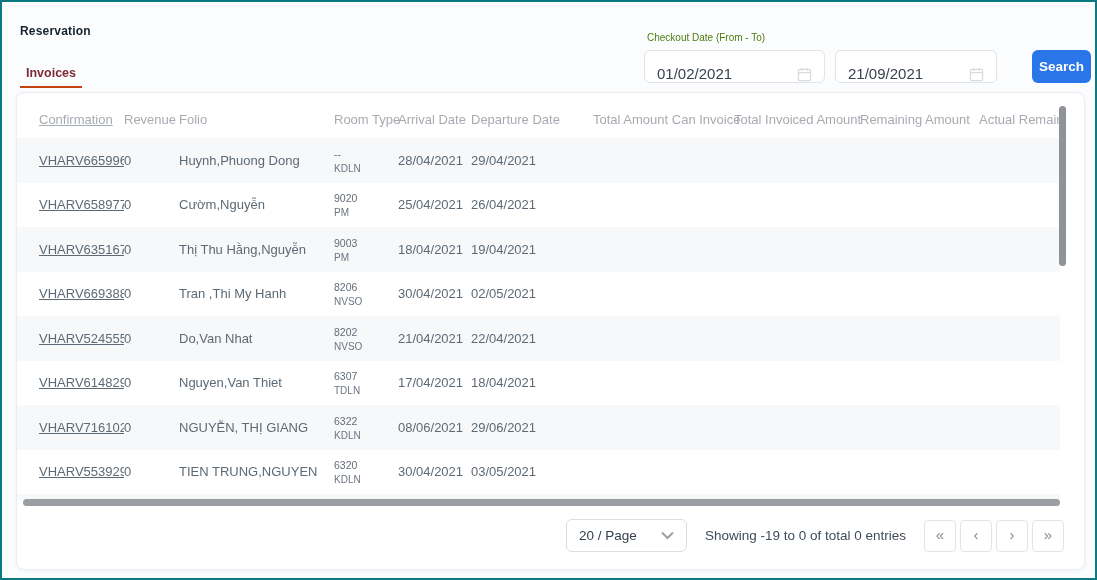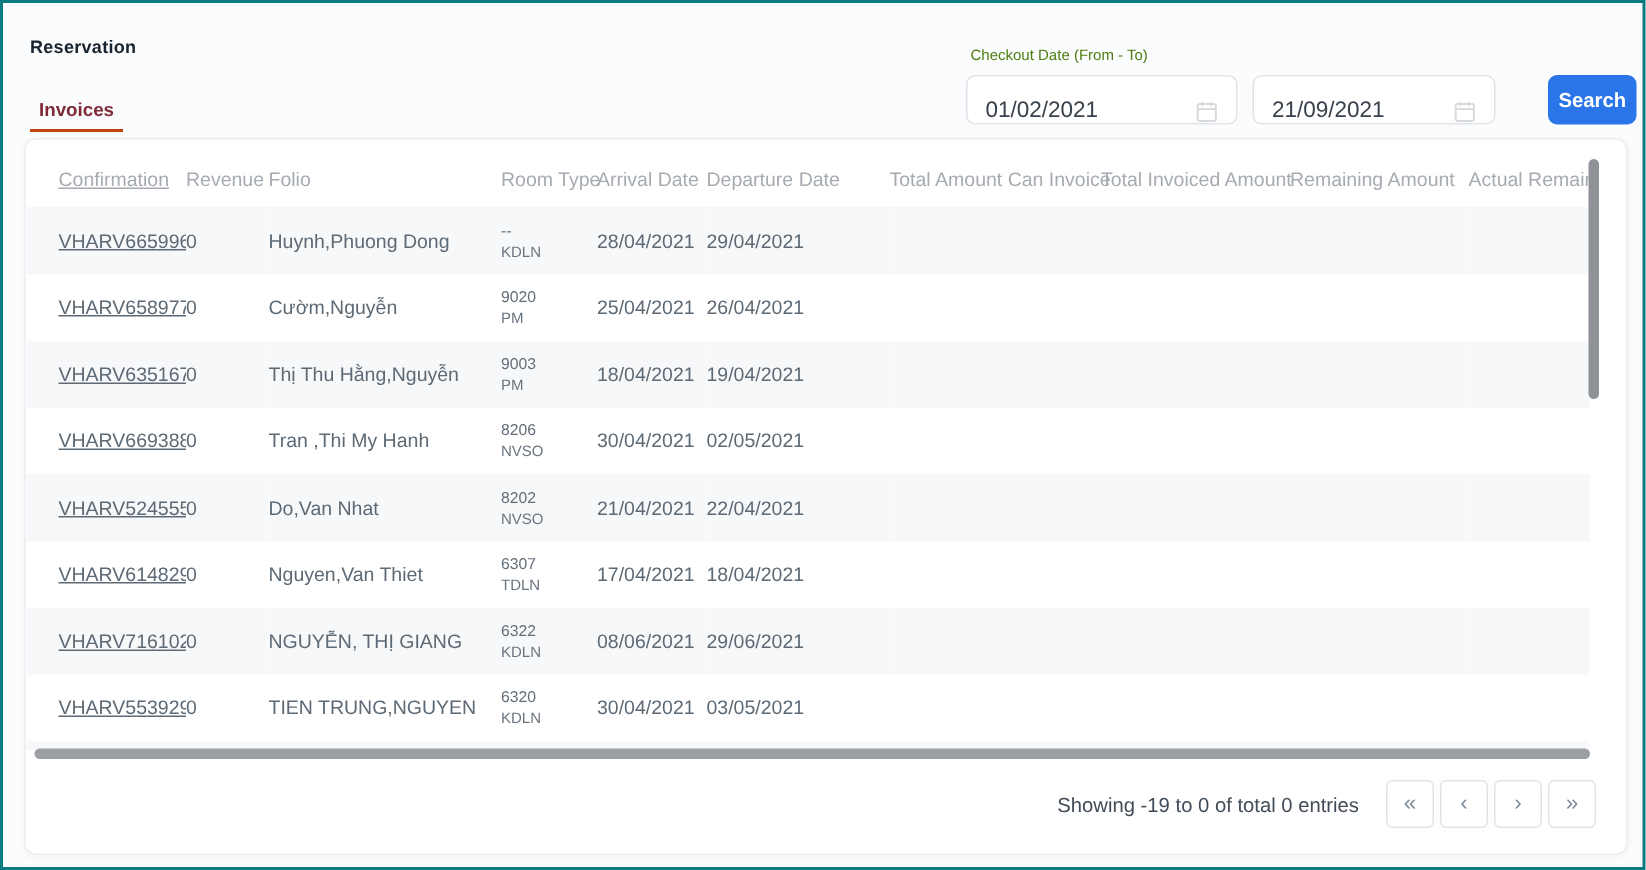--- a/index.html
+++ b/index.html
@@ -286,20 +286,26 @@
             <td colspan="10"></td>
           </tr>
         </tbody>
     </table>
   </div>
 
   <div class="hscroll-thumb"></div>
   <div class="vscroll-thumb"></div>
 
   <div class="pagination">
+    <div class="page-size">
+      <span>20 / Page</span>
+      <svg width="13" height="9" viewBox="0 0 13 9" fill="none" stroke="#9aa1a8" stroke-width="2">
+          <polyline points="1,1.5 6.5,7 12,1.5"></polyline>
+        </svg>
+    </div>
     <div class="summary">Showing -19 to 0 of total 0 entries</div>
     <div class="nav-group">
       <button class="nav-btn">«</button>
       <button class="nav-btn">‹</button>
       <button class="nav-btn">›</button>
       <button class="nav-btn">»</button>
     </div>
   </div>
 </div>
 

